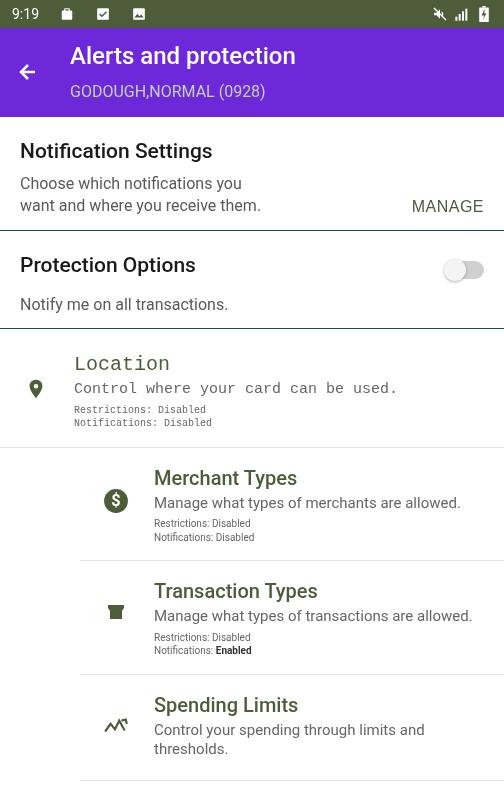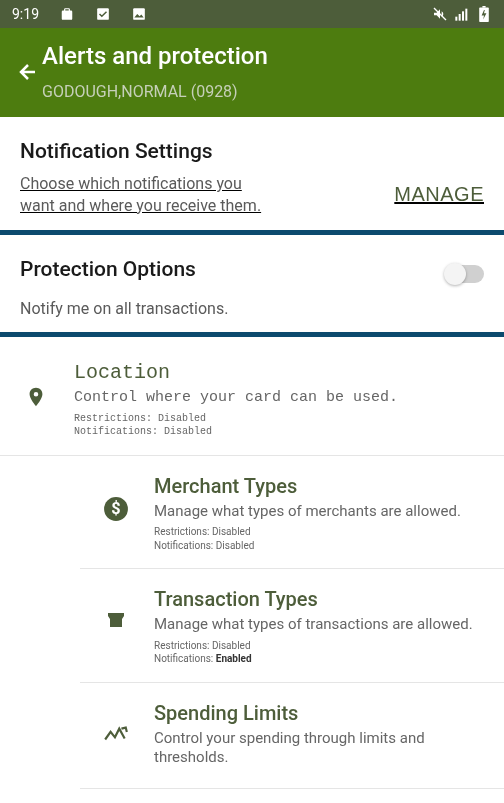--- a/index.html
+++ b/index.html
@@ -17,44 +17,44 @@
       display: flex;
       align-items: center;
       justify-content: space-between;
       padding: 0 12px;
       font-size: 14px;
     }
     .status-left { display: flex; align-items: center; gap: 20px; }
     .status-right { display: flex; align-items: center; gap: 6px; }
     .status-icon { width: 16px; height: 16px; display: inline-flex; align-items: center; justify-content: center; }
     .app-header {
-      background: #4d7c0f;
+      background: #6d28d9;
       color: #fff;
       padding: 14px 16px 16px;
       display: flex;
       align-items: center;
-      gap: 2px;
+      gap: 30px;
     }
     .back-arrow { width: 24px; height: 24px; display: flex; align-items: center; justify-content: center; cursor: pointer; }
     .header-text h1 { font-size: 24px; font-weight: 500; color: #fff; }
     .header-text .subtitle { font-size: 16px; color: #c6d0b9; margin-top: 12px; }
     .section {
       padding: 22px 20px 14px;
-      border-bottom: 5px solid #0c4a6e;
+      border-bottom: 1px solid #0c4a6e;
     }
     .section-title {
       font-size: 21px;
       color: #1a1a1a;
       font-weight: 500;
       margin-bottom: 10px;
     }
-    .section-row { display: flex; justify-content: space-between; align-items: center; gap: 28px; text-decoration: underline; }
+    .section-row { display: flex; justify-content: space-between; align-items: flex-end; gap: 28px; }
     .section-desc { font-size: 16px; color: #5a5a5a; line-height: 1.35; max-width: 260px; }
     .manage-btn {
-      font-size: 20px;
+      font-size: 16px;
       color: #4d5d3a;
       font-weight: 500;
       letter-spacing: 0.5px;
       background: none;
       border: none;
       cursor: pointer;
     }
     .toggle-row {
       display: flex;
       justify-content: space-between;

